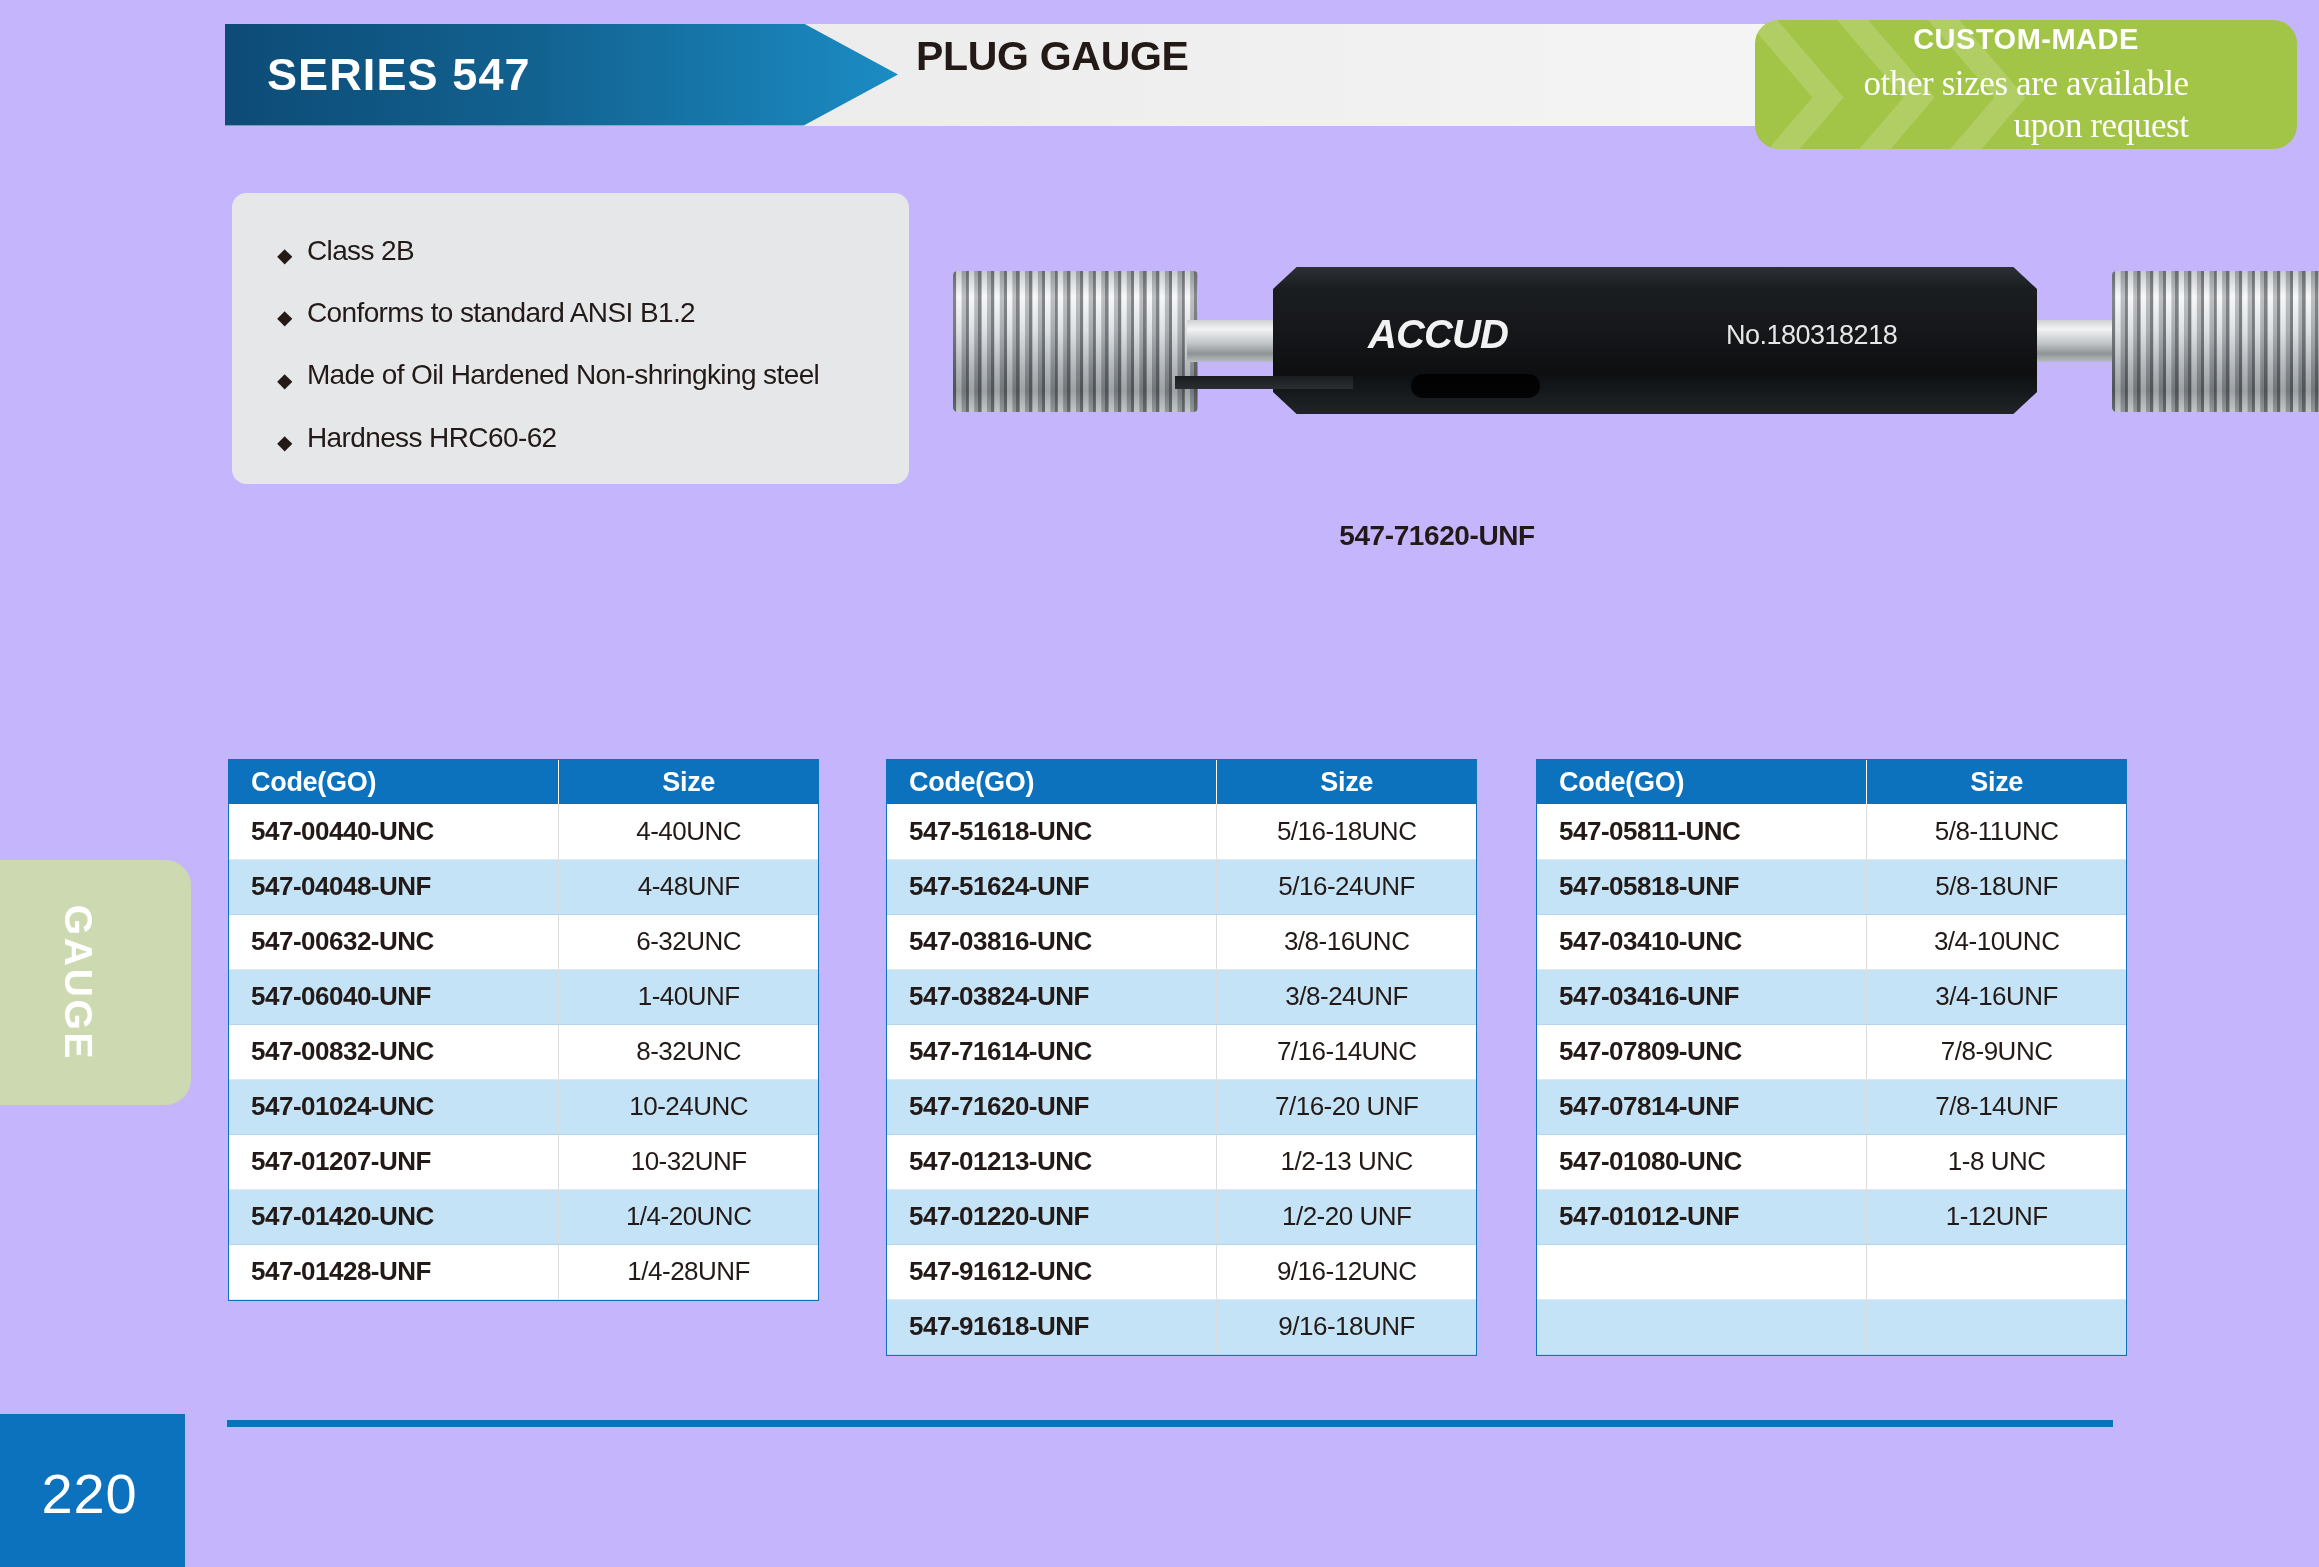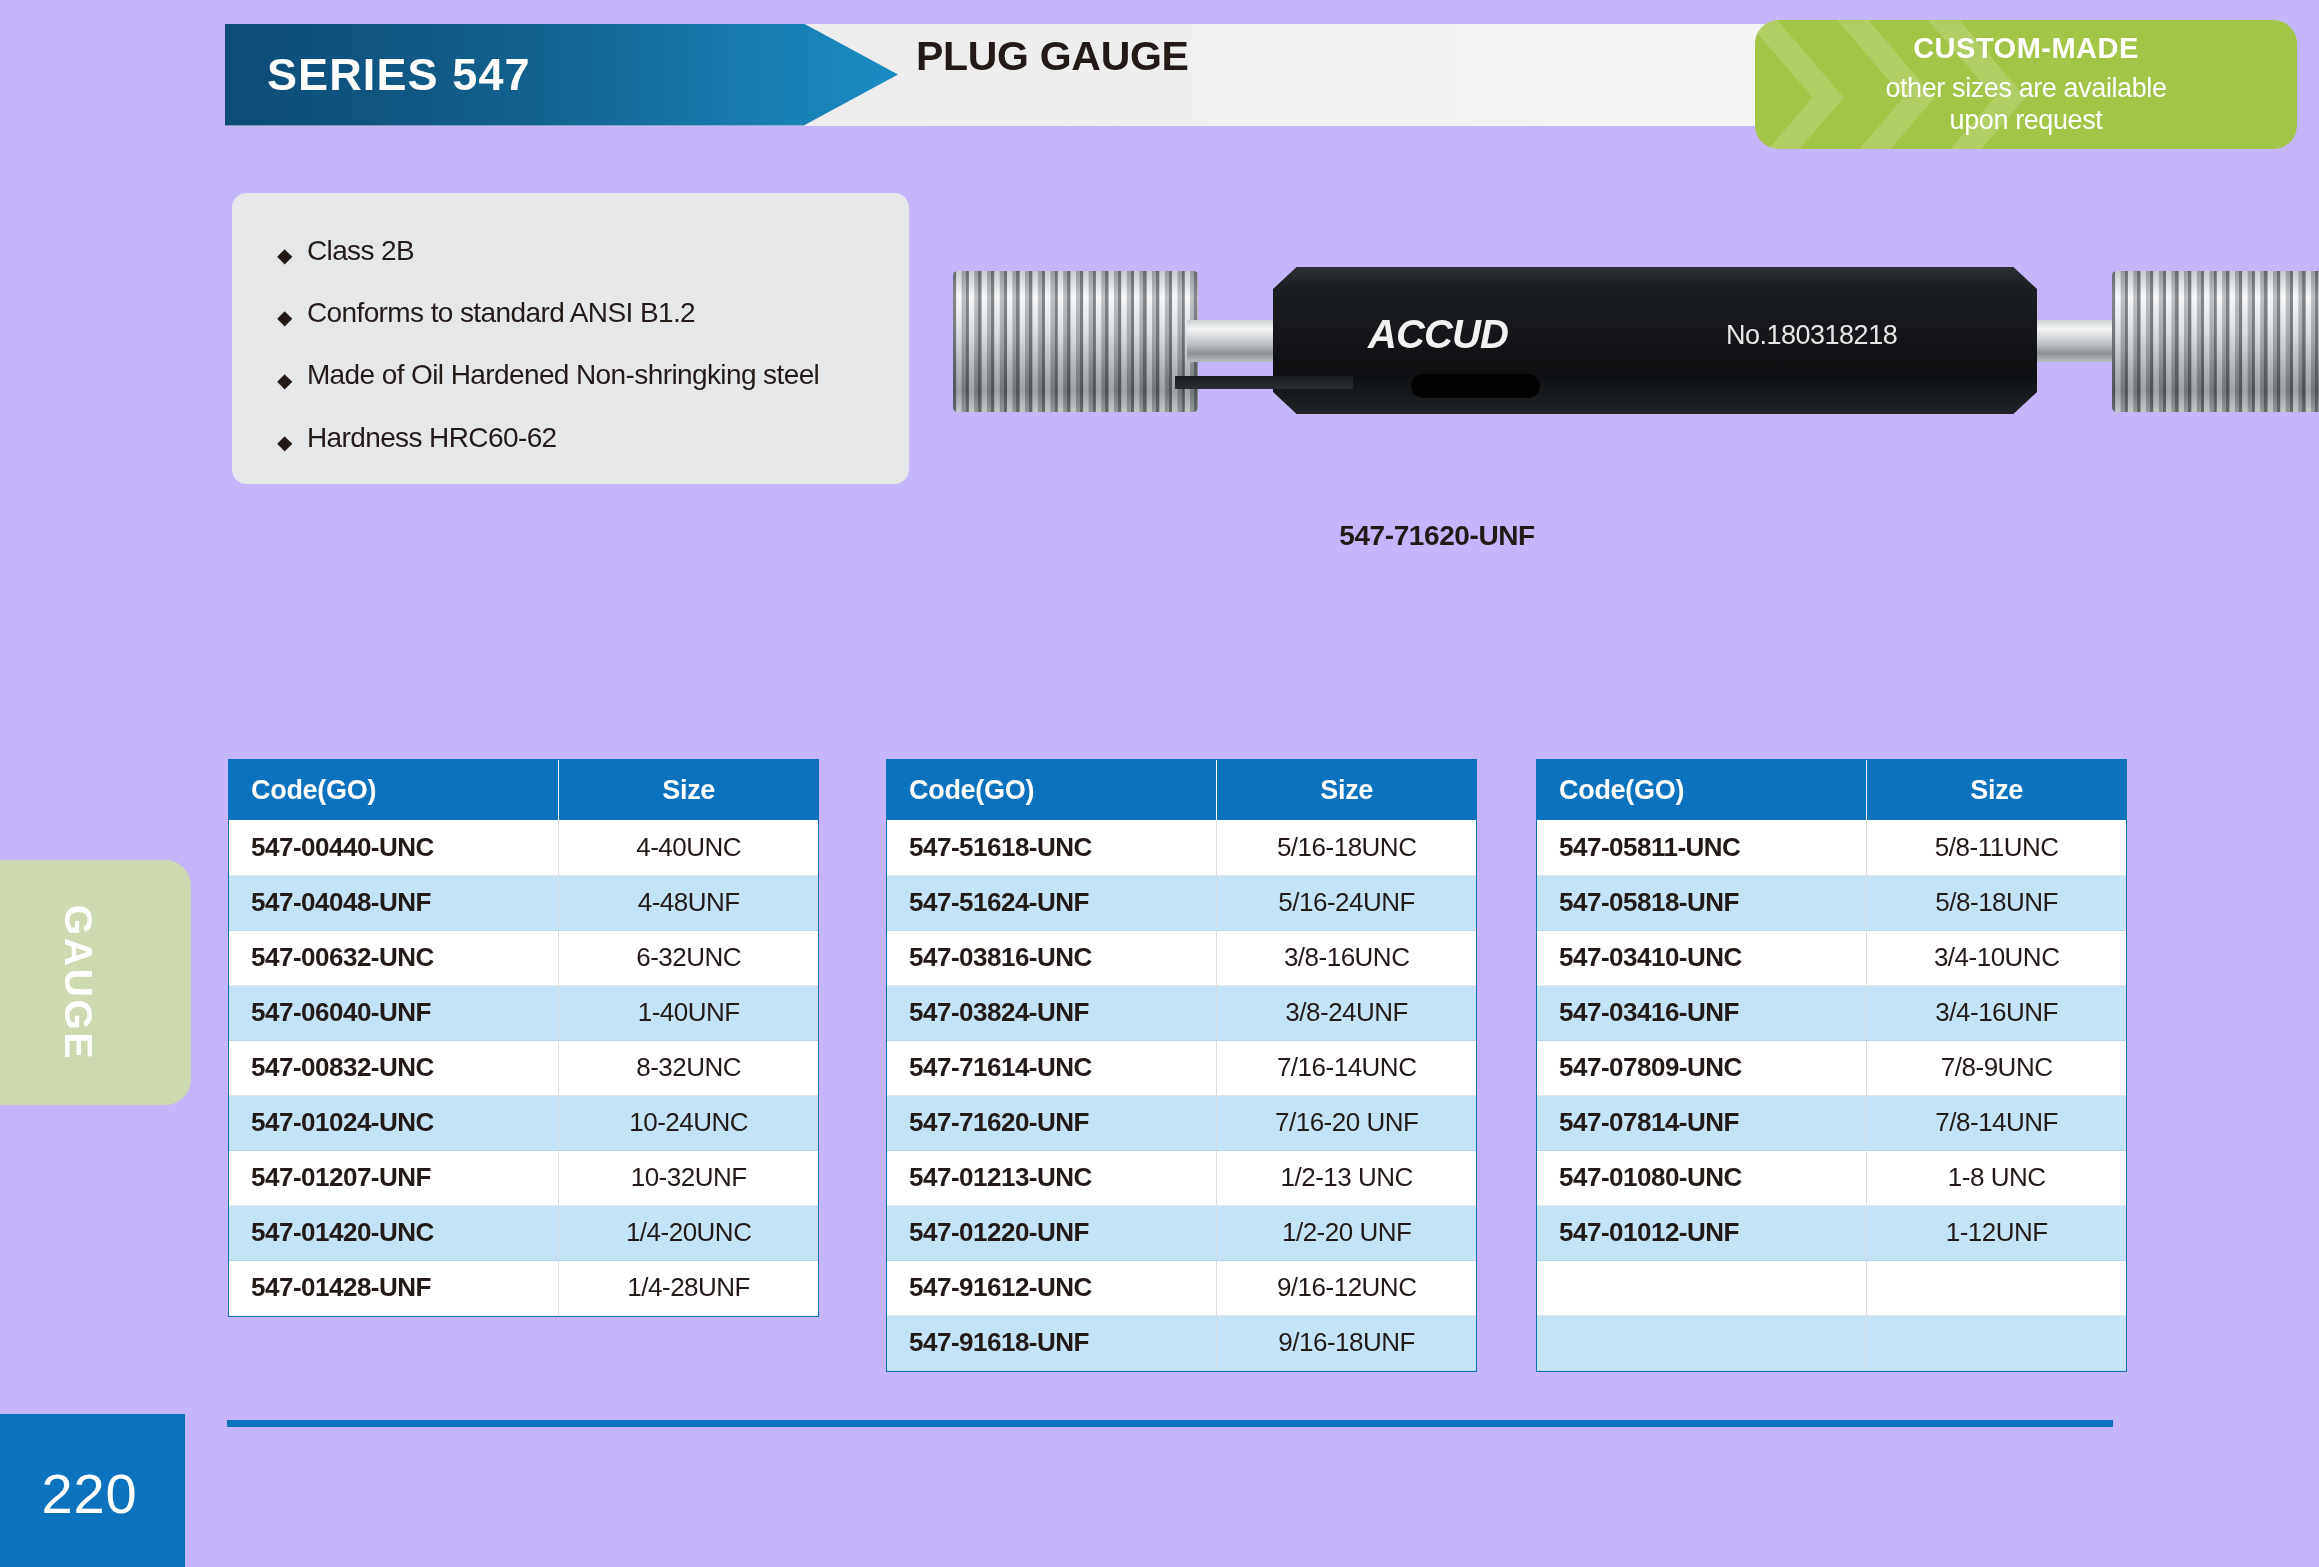--- a/index.html
+++ b/index.html
@@ -38,22 +38,22 @@
   }
   .badge-wm {
     position:absolute; left:-36px; top:-27px; width:382px; height:209px;
     opacity:.16; pointer-events:none;
   }
   .badge-title {
     position:relative; color:#ffffff; font-size:29px; font-weight:bold;
     letter-spacing:0.5px; margin-bottom:7.3px;
   }
   .badge-sub {
-    position:relative; color:#ffffff; font-size:27px; line-height:1.18;
-    text-align:center; letter-spacing:-0.4px;
+    position:relative; color:#ffffff; font-size:35px; line-height:1.18;
+    text-align:right; letter-spacing:-0.4px;font-family:Liberation Serif, serif;
   }
 
   
   .spec {
     position:absolute; left:232px; top:193px; width:677px; height:291px;
     background:#e5e7e9; border-radius:14.5px; padding:44px 0 0 45px;
   }
   .spec-row { display:flex; align-items:flex-start; margin-bottom:34px; }
   .spec-dia { color:#231a17; font-size:20px; line-height:1; margin-right:14.5px; margin-top:8.2px; }
   .spec-txt { color:#231a17; font-size:28px; letter-spacing:-0.6px; line-height:1; }
@@ -117,21 +117,21 @@
   }
 
   
   .tbl { position:absolute; top:759px; width:591px; border:1.8px solid #0c72bd; }
   .tbl-1 { left:228px; }
   .tbl-2 { left:886px; }
   .tbl-3 { left:1536px; }
   table { width:100%; border-collapse:collapse; table-layout:fixed; }
   thead th {
     background:#0c72bd; color:#ffffff; font-size:27px; font-weight:bold;
-    height:60px; letter-spacing:-0.3px;
+    height:44px; letter-spacing:-0.3px;
   }
   thead th.c-code { width:56%; text-align:left; padding-left:22px; }
   thead th.c-size { width:44%; text-align:center; border-left:1.8px solid #ffffff; }
   tbody td { height:55px; font-size:26px; letter-spacing:-0.5px; }
   tbody td.c-code {
     font-weight:bold; color:#231a17; text-align:left; padding-left:22px;
     border-right:1.8px solid #d9dde0;
   }
   tbody td.c-size { color:#231a17; text-align:center; }
   tbody tr:nth-child(odd)  { background:#ffffff; }

